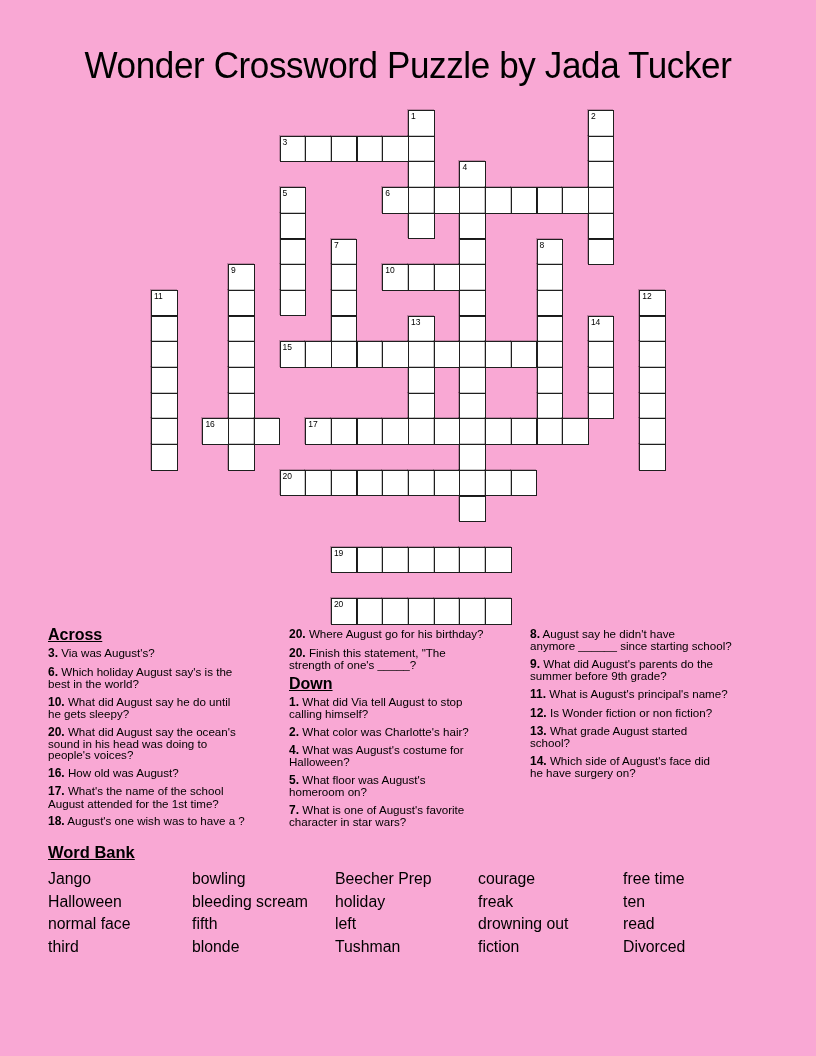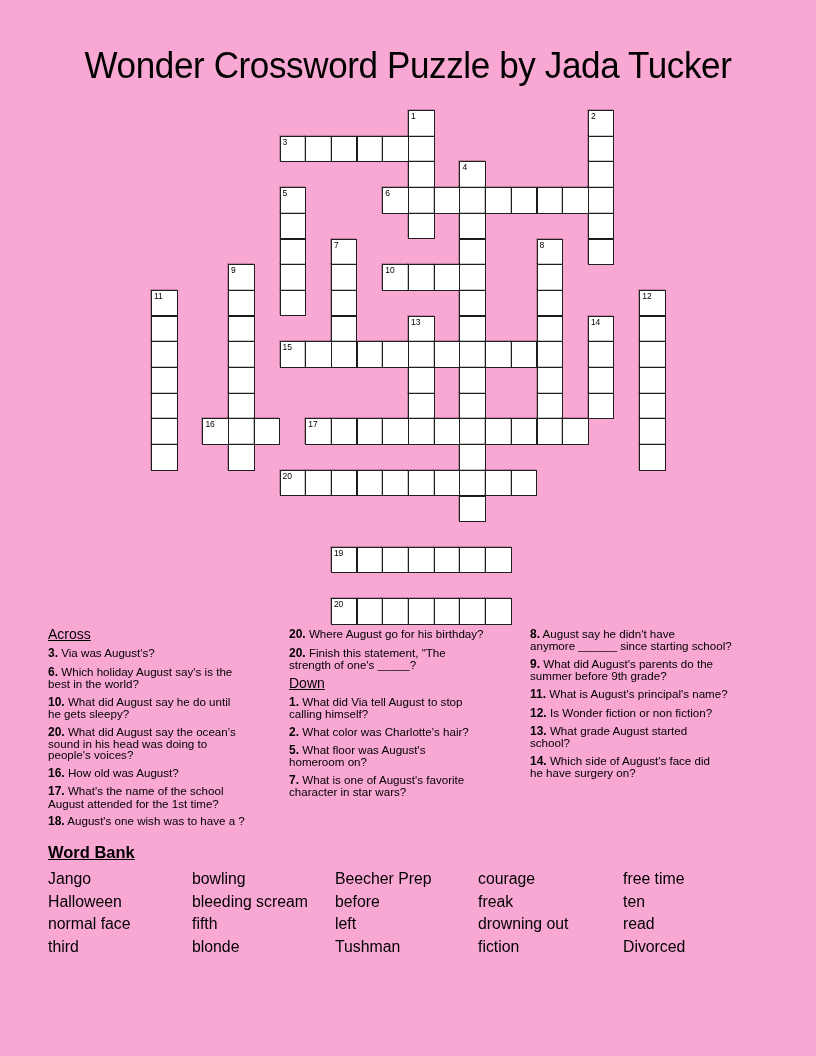--- a/index.html
+++ b/index.html
@@ -20,21 +20,21 @@
   }
   .cellnum {
     position:absolute; top:0; left:2px; font-size:8.5px; line-height:10px;
     color:#000; font-weight:400;
   }
   .cluecol { position:absolute; top:628px; font-size:11.6px; line-height:11.2px; }
   .col-a { left:48px;  width:240px; }
   .col-b { left:289px; width:238px; }
   .col-c { left:530px; width:282px; }
   .clue-head {
-    font-size:14px; line-height:13px; font-weight:400;
+    font-size:16px; line-height:13px; font-weight:700;
     text-decoration:underline; margin:0 0 6px 0;
   }
   .clue { margin:0 0 6.5px 0; white-space:pre-wrap; }
   .clue b { font-size:12px; }
   .wb-head {
     position:absolute; left:48px; top:843px; font-size:16.5px;
     font-weight:700; text-decoration:underline; line-height:18px;
   }
   .wb { position:absolute; left:48px; top:868px; display:flex; }
   .wb-col { display:block; }
@@ -243,20 +243,22 @@
     <div id="across-list-2">
         <p class="clue"><b>20.</b> Where August go for his birthday?</p>
         <p class="clue"><b>20.</b> Finish this statement, "The
 strength of one's _____?</p>
       </div>
     <div class="clue-head">Down</div>
     <div id="down-list-1">
         <p class="clue"><b>1.</b> What did Via tell August to stop
 calling himself?</p>
         <p class="clue"><b>2.</b> What color was Charlotte's hair?</p>
+        <p class="clue"><b>4.</b> What was August's costume for
+Halloween?</p>
         <p class="clue"><b>5.</b> What floor was August's
 homeroom on?</p>
         <p class="clue"><b>7.</b> What is one of August's favorite
 character in star wars?</p>
       </div>
   </div>
 
   <div class="cluecol col-c">
     <div id="down-list-2">
         <p class="clue"><b>8.</b> August say he didn't have
@@ -281,21 +283,21 @@
         <div class="wb-word">third</div>
       </div>
       <div class="wb-col wb-col-1">
         <div class="wb-word">bowling</div>
         <div class="wb-word">bleeding scream</div>
         <div class="wb-word">fifth</div>
         <div class="wb-word">blonde</div>
       </div>
       <div class="wb-col wb-col-2">
         <div class="wb-word">Beecher Prep</div>
-        <div class="wb-word">before</div>
+        <div class="wb-word">holiday</div>
         <div class="wb-word">left</div>
         <div class="wb-word">Tushman</div>
       </div>
       <div class="wb-col wb-col-3">
         <div class="wb-word">courage</div>
         <div class="wb-word">freak</div>
         <div class="wb-word">drowning out</div>
         <div class="wb-word">fiction</div>
       </div>
       <div class="wb-col wb-col-4">

